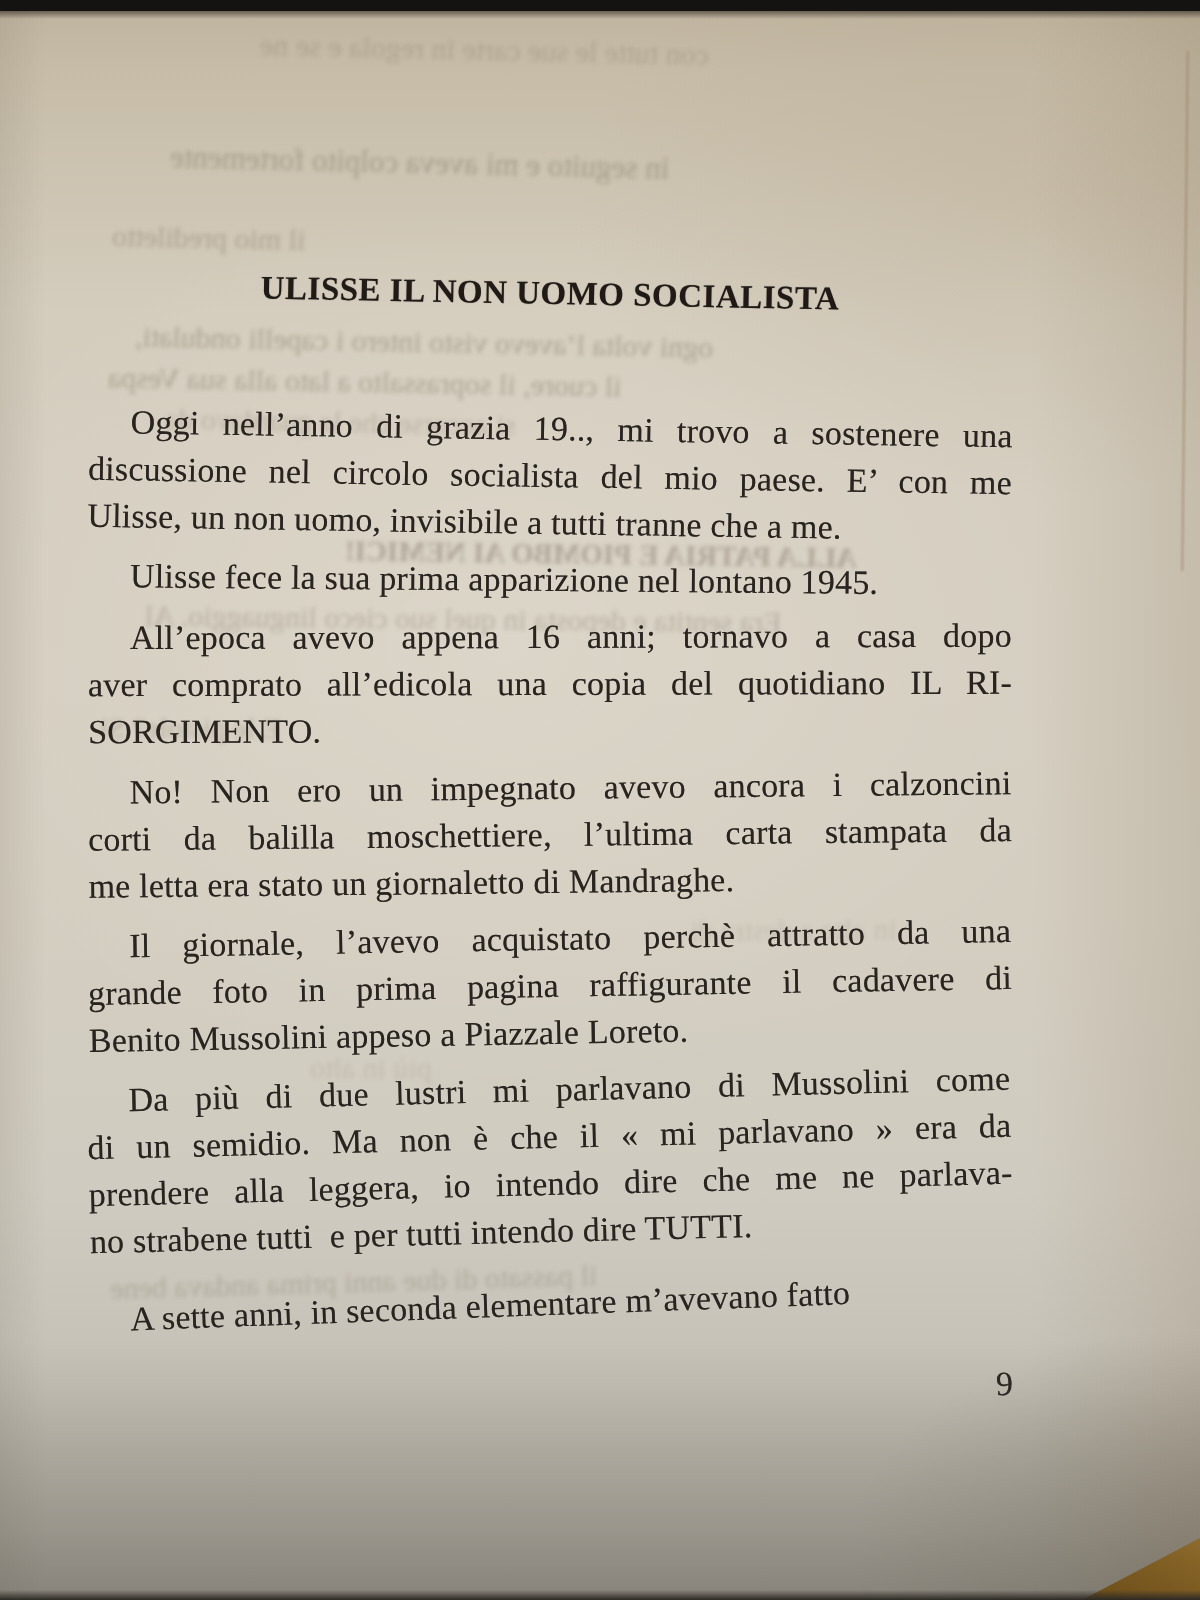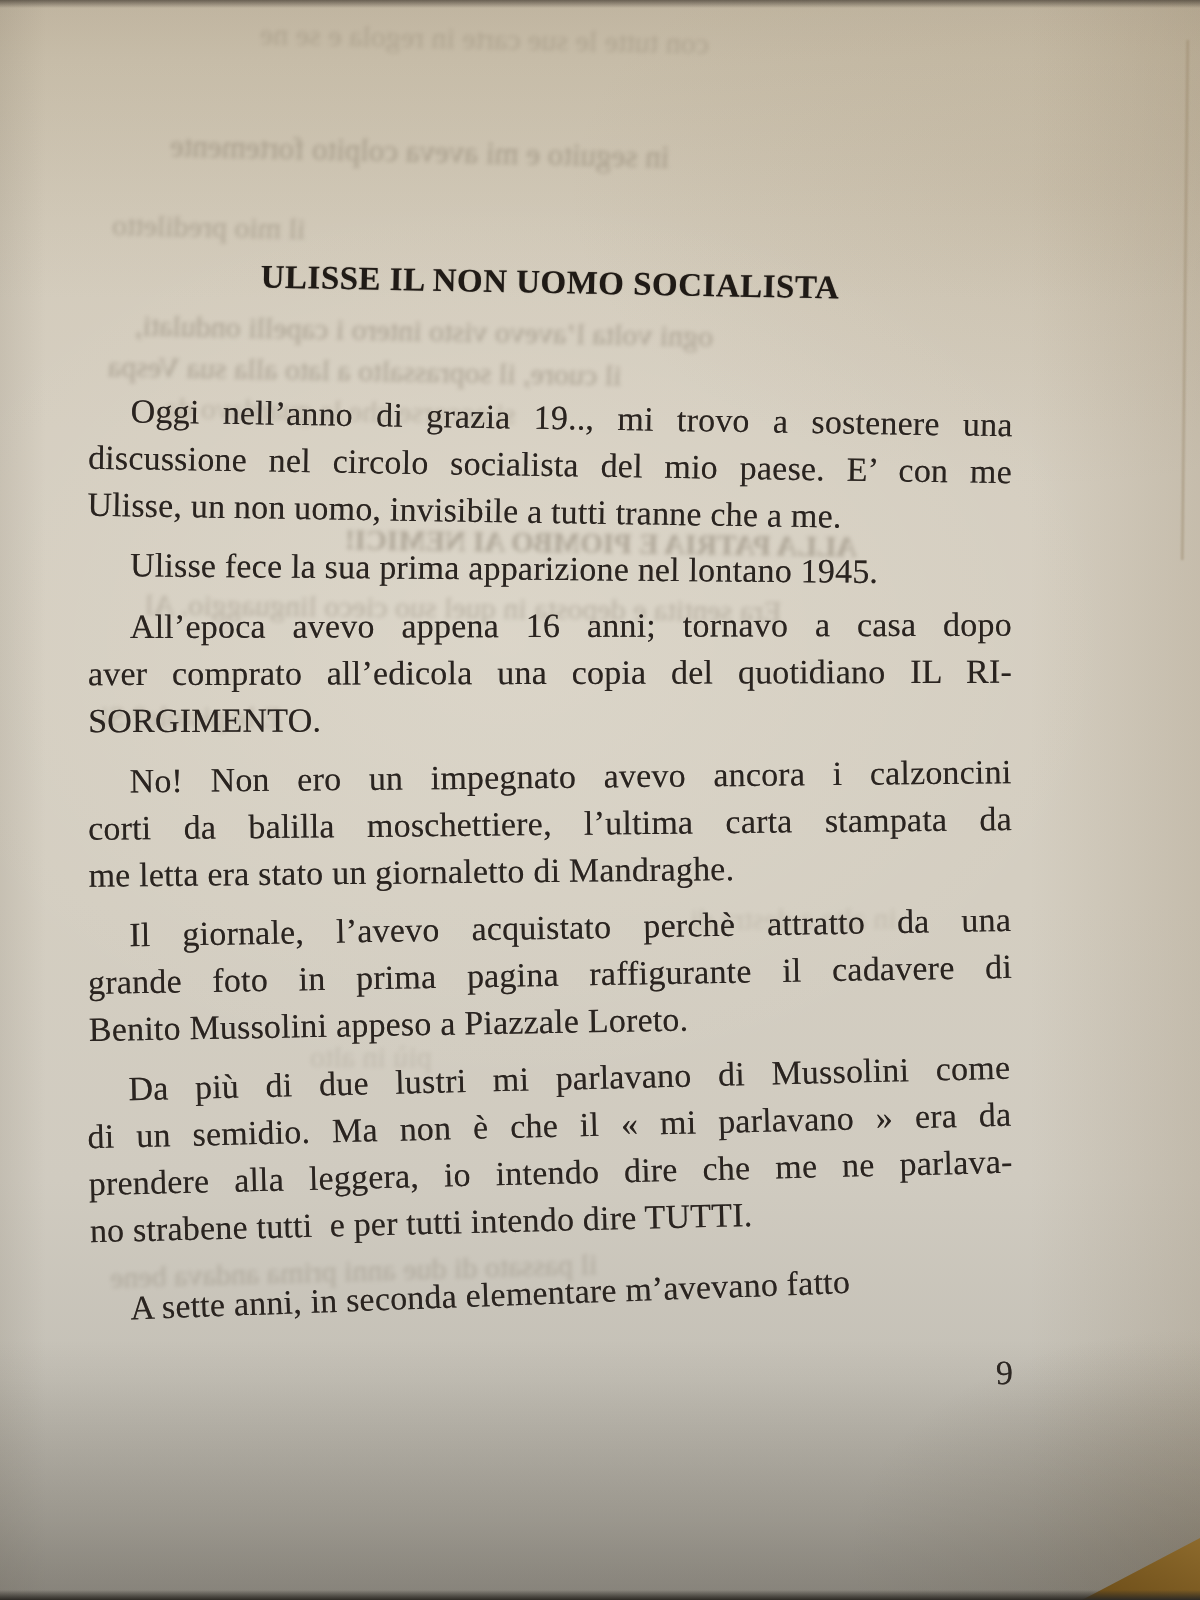--- a/index.html
+++ b/index.html
@@ -12,20 +12,21 @@
   
   .photo{
     position:absolute;inset:0;
     background:
       radial-gradient(900px 650px at 42% 40%, rgba(255,252,243,0.16), rgba(255,252,243,0) 70%),
       radial-gradient(700px 420px at 88% 12%, rgba(158,138,104,0.16), rgba(158,138,104,0) 70%),
       radial-gradient(500px 320px at 100% 97%, rgba(96,82,58,0.25), rgba(96,82,58,0) 70%),
       linear-gradient(180deg, #c9bfad 0px, #cfc6b4 60px, #d3cbbb 220px, #d5cec0 430px,
                       #d4cec1 900px, #d0cbc0 1180px, #c4c0b6 1380px, #b2aea4 1520px, #a09c93 1600px);
     overflow:hidden;
+    margin-top:11px;
   }
   .shade-top{position:absolute;left:0;top:0;width:100%;height:300px;z-index:3;pointer-events:none;
     background:linear-gradient(180deg, rgba(158,142,112,0.22), rgba(158,142,112,0));}
   .edge-top{position:absolute;left:0;top:0;width:100%;height:8px;z-index:5;
     background:linear-gradient(180deg, rgba(58,50,41,0.65), rgba(58,50,41,0));}
   .shade-right{position:absolute;right:0;top:0;width:170px;height:100%;z-index:3;pointer-events:none;
     background:linear-gradient(90deg, rgba(128,108,78,0), rgba(128,108,78,0.18));}
   .shade-left{position:absolute;left:0;top:0;width:46px;height:100%;z-index:3;pointer-events:none;
     background:linear-gradient(90deg, rgba(100,90,74,0.12), rgba(100,90,74,0));}
   .vignette-bottom{position:absolute;left:0;bottom:0;width:100%;height:260px;z-index:3;pointer-events:none;

